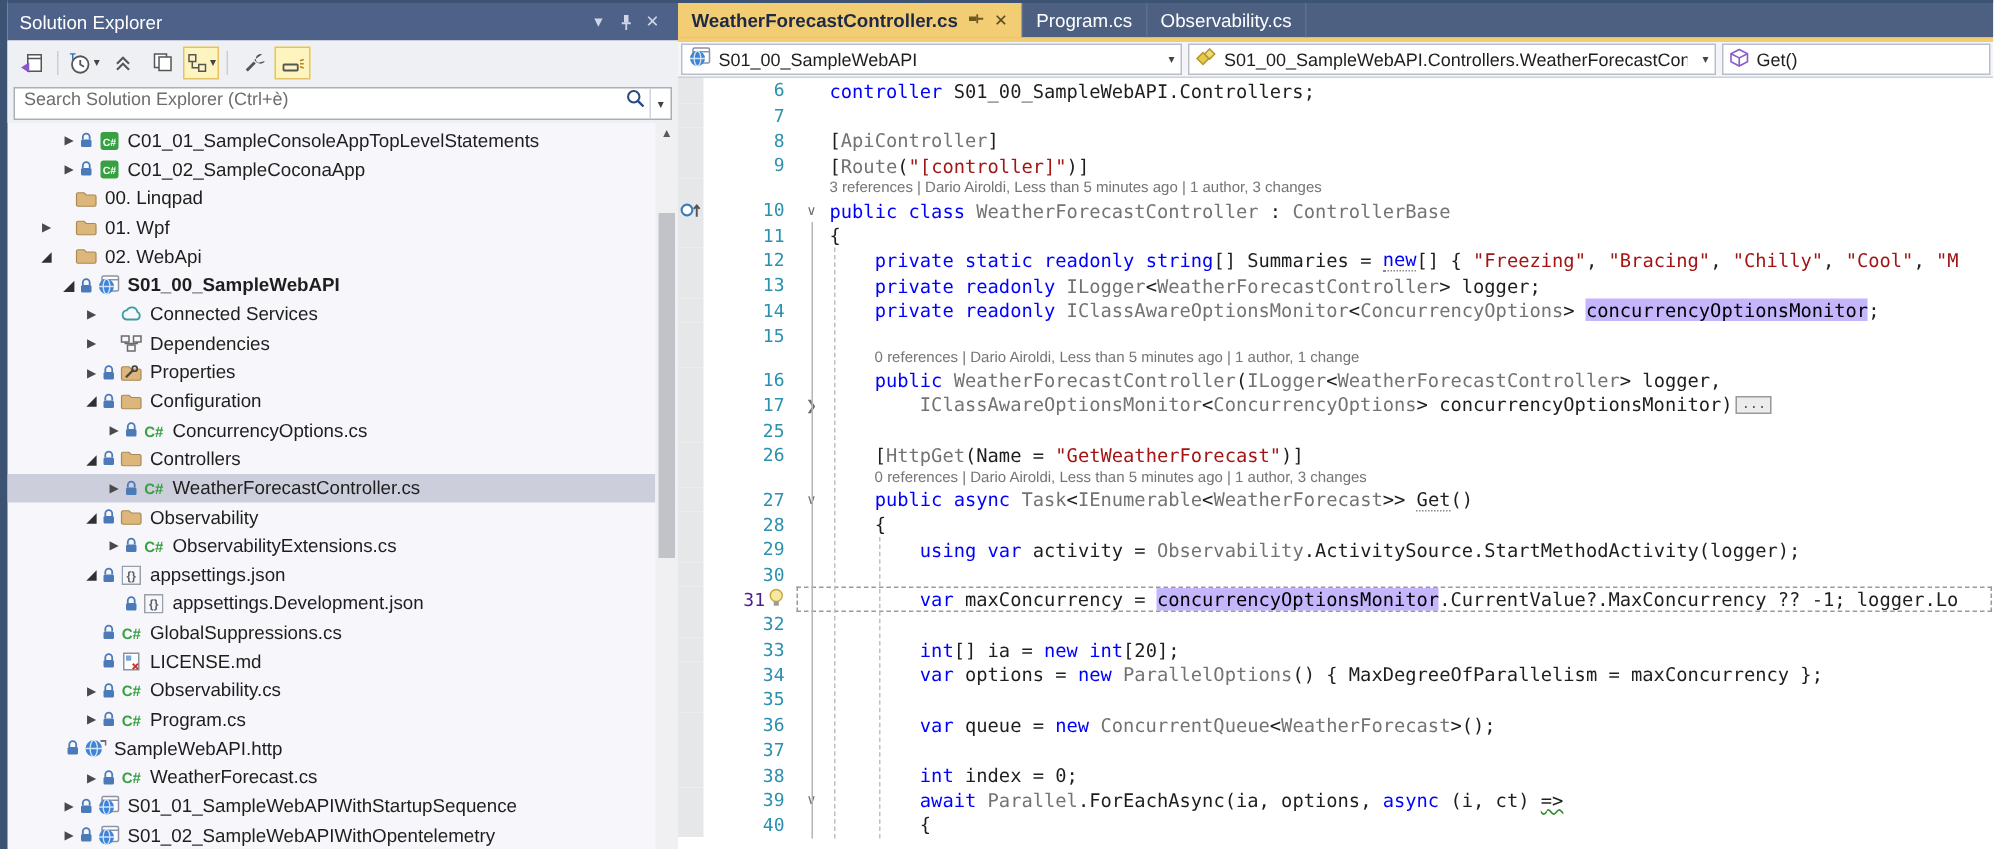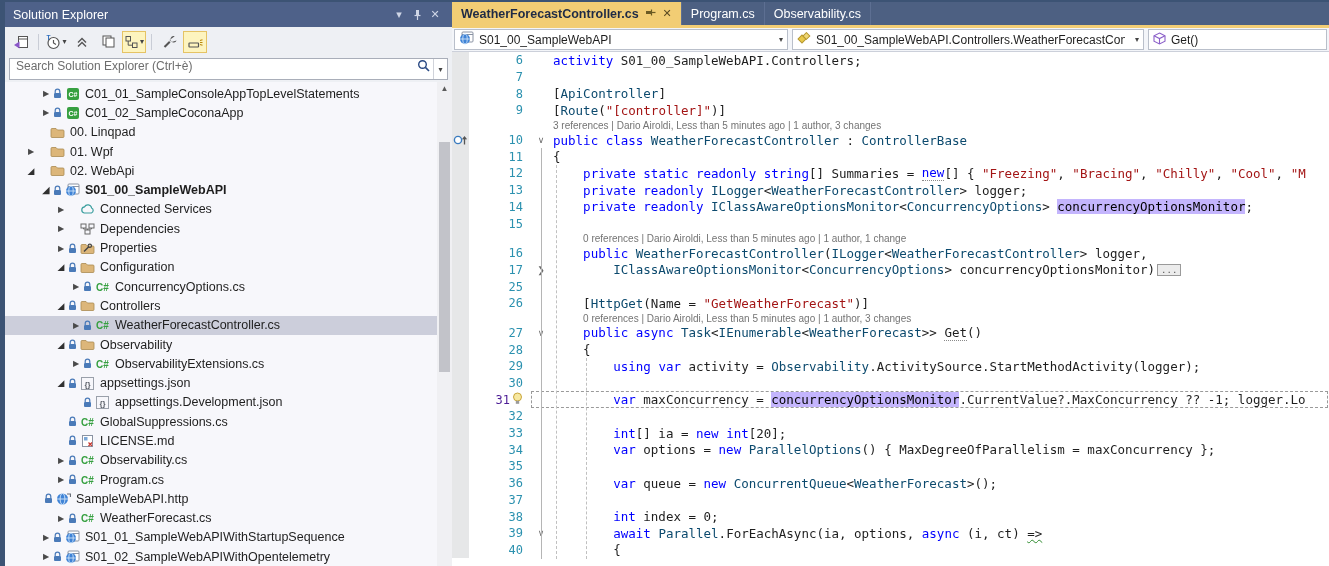--- a/index.html
+++ b/index.html
@@ -68,21 +68,21 @@
   .crow.lens { height:13px; }
   .gm { width:17px; flex:none; background:#e6e7e8; display:flex; align-items:center; justify-content:center; }
   .ln { width:62px; flex:none; text-align:right; padding-right:8px; font-family:"DejaVu Sans Mono", monospace;
         font-size:12px; color:#2b91af; display:flex; justify-content:flex-end; align-items:center; gap:2px; }
   .ln.dark { color:#4c1d95; }
   .om { width:20px; flex:none; text-align:center; font-size:9px; color:#6a6a6a; display:flex;
         align-items:center; justify-content:center; }
   .cpre { font-family:"DejaVu Sans Mono", monospace; font-size:12.5px; white-space:pre;
         display:flex; align-items:center; padding-left:2px; }
   .lenstext { font-size:10px; color:#747474; display:flex; align-items:center; white-space:pre; }
-  .seg.k { color:#0000ff; } .seg.t { color:#0c4a6e;text-align:center; } .seg.s { color:#a31515; } .seg.d { color:#1e1e1e; }
+  .seg.k { color:#0000ff; } .seg.t { color:#737373;text-align:center; } .seg.s { color:#a31515; } .seg.d { color:#1e1e1e; }
   .seg.hl { background:#c4b5fd; }
   .seg.udot { border-bottom:1px dotted #8a8a8a; }
   .seg.wavy { text-decoration:underline; text-decoration-style:wavy; text-decoration-color:#2e8b2e;
         text-decoration-thickness:1px; }
   .seg.box { border:1px solid #9a9a9a; background:#ececec; color:#555; font-size:9px; padding:0 3px;
         margin-left:2px; line-height:10px; }
   .curbox { position:absolute; left:79px; right:1px; top:0; bottom:0; border:1px dashed #9a9a9a;
         pointer-events:none; }
   .vguide { position:absolute; width:1px; border-left:1px dashed #c0c0c0; pointer-events:none; }
   .oline { position:absolute; width:1px; background:#b5b5b5; pointer-events:none; }
@@ -602,21 +602,21 @@
         <span class="ctext">Get()</span>
       </div>
     </div>
     <div id="code">
         <div class="crow">
           <div class="gm"></div>
           <div class="ln">
             <span>6</span>
           </div>
           <div class="om"></div>
-          <div class="cpre"><span class="seg k">activity</span><span class="seg d"> S01_00_SampleWebAPI.Controllers;</span></div>
+          <div class="cpre"><span class="seg k">controller</span><span class="seg d"> S01_00_SampleWebAPI.Controllers;</span></div>
         </div>
         <div class="crow">
           <div class="gm"></div>
           <div class="ln">
             <span>7</span>
           </div>
           <div class="om"></div>
           <div class="cpre"></div>
         </div>
         <div class="crow">

